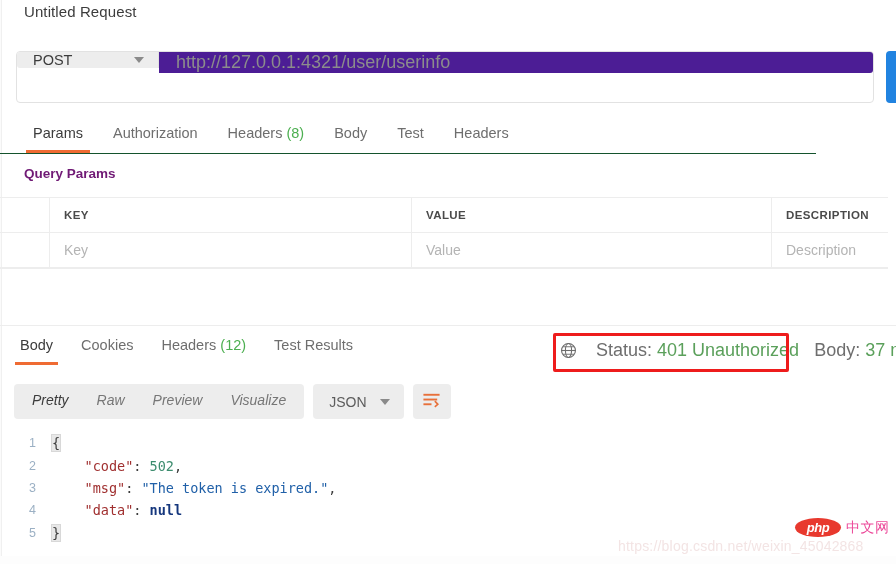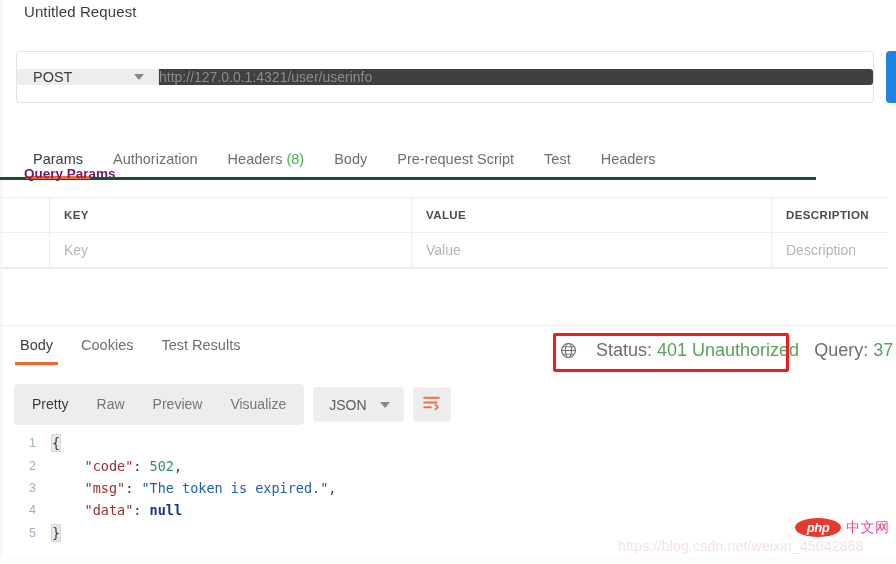--- a/index.html
+++ b/index.html
@@ -25,51 +25,51 @@
   .req-title {
     position: absolute; left: 24px; top: 3px;
     font-size: 15px; color: #3c3c3c; letter-spacing: .1px;
   }
 
   
   .urlbar {
     position: absolute; left: 16px; top: 51px;
     width: 858px; height: 52px;
     border: 1px solid #e2e2e2; border-radius: 4px;
-    background: #fff; display: flex; align-items: center;
+    background: #fff; display: flex; align-items: flex-start;
   }
   .method-box {
     width: 142px; background: #ededed;
     border-right: 1px solid #e2e2e2;
     border-radius: 3px 0 0 3px;
     display: flex; align-items: center; justify-content: space-between;
     padding: 0 14px 0 16px; cursor: pointer;
   }
   .method-label { font-size: 14.5px; color: #3c3c3c; }
   .caret {
     width: 0; height: 0;
     border-left: 5px solid transparent; border-right: 5px solid transparent;
     border-top: 6px solid #8a8a8a;
   }
   .url-input {
-    flex: 1; display: flex; align-items: center; 
-    font-size: 14px; color: #8c8c8c; background: #404040;
+    flex: 1; display: flex; align-items: center; padding-left: 17px;
+    font-size: 18px; color: #8c8c8c; background: #4c1d95;
     border-radius: 0 3px 3px 0;
   }
   .send-btn {
     position: absolute; left: 886px; top: 51px;
     width: 80px; height: 52px;
     background: #2183e0; border-radius: 4px;
   }
 
   
   .req-tabs {
     position: absolute; left: 0; top: 120px; width: 816px; height: 34px;
-    border-bottom: 3px solid #14532d;
-    display: flex; align-items: flex-start; padding-left: 18px; margin-top: 26px;
+    border-bottom: 1px solid #14532d;
+    display: flex; align-items: flex-start; padding-left: 18px;
   }
   .rtab {
     position: relative; padding: 0 15px; height: 33px; line-height: 26px;
     font-size: 14.5px; color: #6e6e6e; cursor: pointer; white-space: nowrap;
   }
   .rtab.active { color: #3c3c3c; }
   .rtab.active::after {
     content: ""; position: absolute; left: 8px; right: 8px; bottom: 0;
     height: 3px; background: #ef6b33;
   }
@@ -139,21 +139,21 @@
     pointer-events: none;
   }
 
   
   .body-toolbar {
     position: absolute; left: 14px; top: 384px;
     display: flex; align-items: center; gap: 9px;
   }
   .seg {
     display: flex; background: #ededed; border-radius: 4px;
-    height: 41px; align-items: center; padding: 0 4px;
+    height: 35px; padding: 0 4px; font-style: italic;
   }
   .segitem {
     padding: 0 14px; font-size: 14px; color: #767676; cursor: pointer;
     line-height: 33px;
   }
   .segitem.active { color: #3c3c3c; }
   .fmt {
     display: flex; align-items: center; gap: 13px;
     background: #ededed; border-radius: 4px; height: 35px;
     padding: 0 14px 0 16px; cursor: pointer; justify-content: space-between;
@@ -235,23 +235,20 @@
       <span>Authorization</span>
     </div>
     <div class="rtab">
       <span>Headers</span>
       <span class="count-green">(8)</span>
     </div>
     <div class="rtab">
       <span>Body</span>
     </div>
     <div class="rtab">
-      <span>Pre-request Script</span>
-    </div>
-    <div class="rtab">
       <span>Test</span>
     </div>
     <div class="rtab">
       <span>Headers</span>
     </div>
   </div>
 
   <div class="qp-label">Query Params</div>
 
   <div class="ptable">
@@ -270,41 +267,45 @@
   </div>
 
   <div class="split"></div>
 
   <div class="res-tabs">
     <div class="restab active">
       <span>Body</span>
     </div>
     <div class="restab">
       <span>Cookies</span>
+    </div>
+    <div class="restab">
+      <span>Headers</span>
+      <span class="count-green">(12)</span>
     </div>
     <div class="restab">
       <span>Test Results</span>
     </div>
   </div>
 
   <div class="meta">
     <span class="globe">
       <svg width="17" height="17" viewBox="0 0 20 20">
         <circle cx="10" cy="10" r="8.2" fill="none" stroke="#6e6e6e" stroke-width="1.3"></circle>
         <ellipse cx="10" cy="10" rx="3.6" ry="8.2" fill="none" stroke="#6e6e6e" stroke-width="1.3"></ellipse>
         <line x1="1.9" y1="10" x2="18.1" y2="10" stroke="#6e6e6e" stroke-width="1.3"></line>
         <line x1="3.3" y1="5.6" x2="16.7" y2="5.6" stroke="#6e6e6e" stroke-width="1.1"></line>
         <line x1="3.3" y1="14.4" x2="16.7" y2="14.4" stroke="#6e6e6e" stroke-width="1.1"></line>
       </svg>
     </span>
     <span>Status:</span>
     <span style="width:5px"></span>
     <span class="green">401 Unauthorized</span>
     <span class="meta-sep"></span>
-    <span>Query:</span>
+    <span>Body:</span>
     <span style="width:5px"></span>
     <span class="green">37 ms</span>
     <span class="meta-sep"></span>
     <span>S</span>
   </div>
   <div class="redbox"></div>
 
   <div class="body-toolbar">
     <div class="seg">
       <span class="segitem active">Pretty</span>

